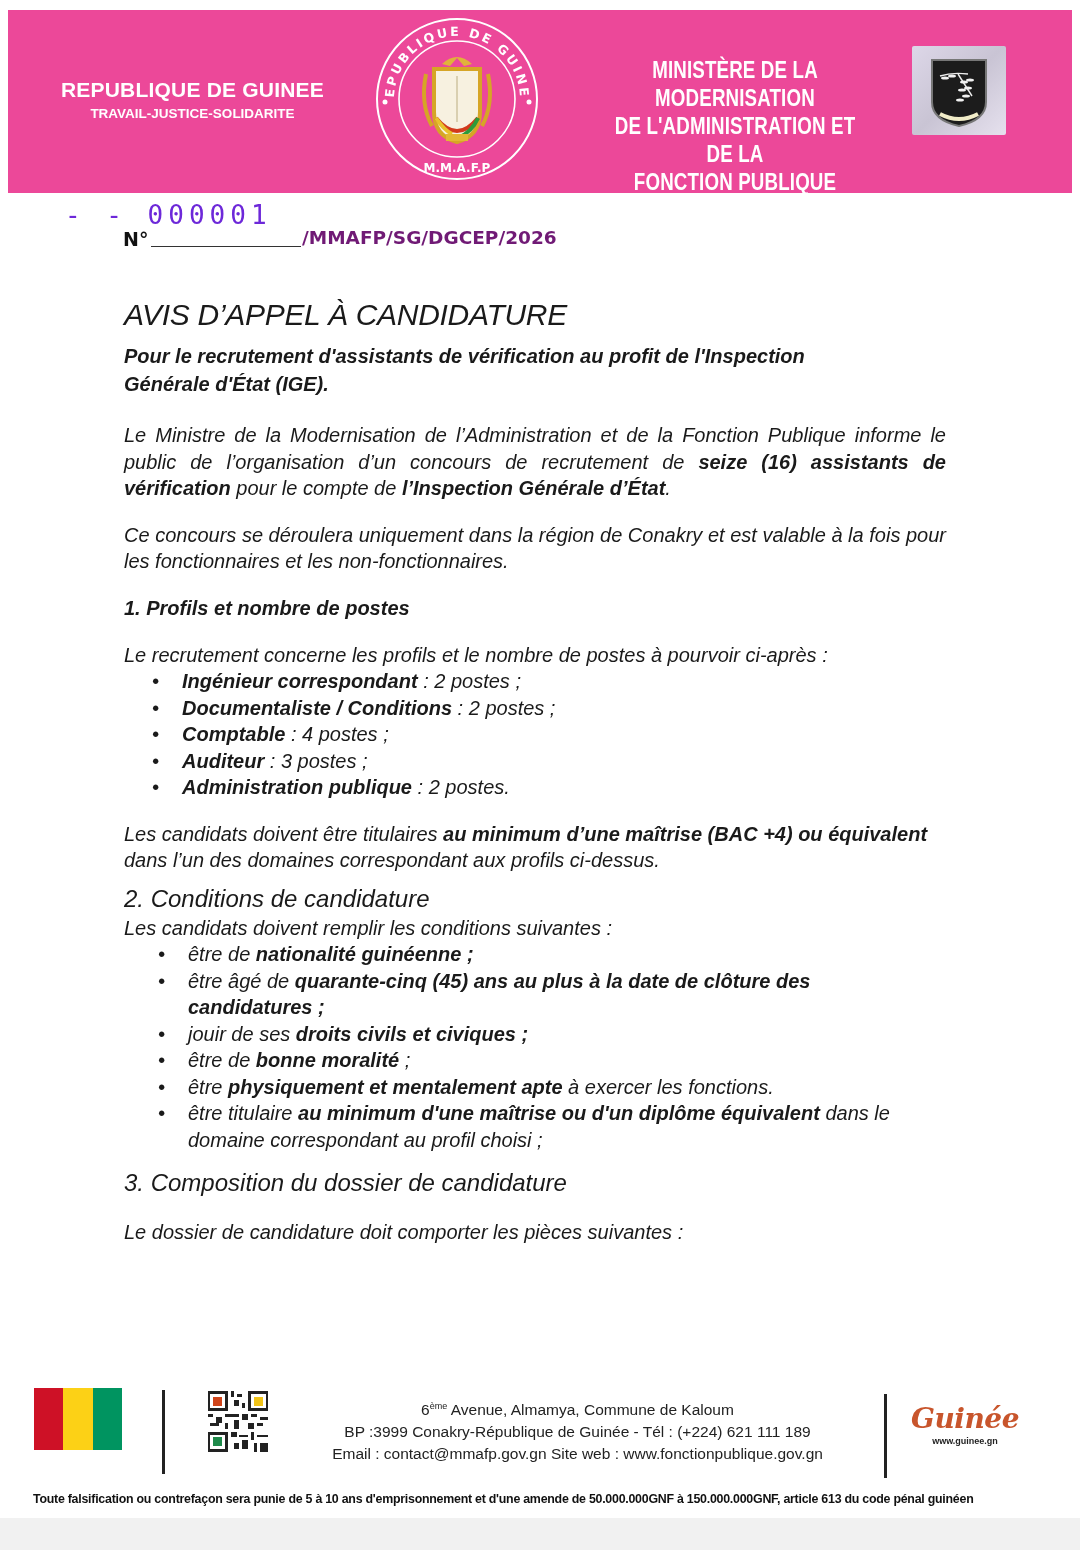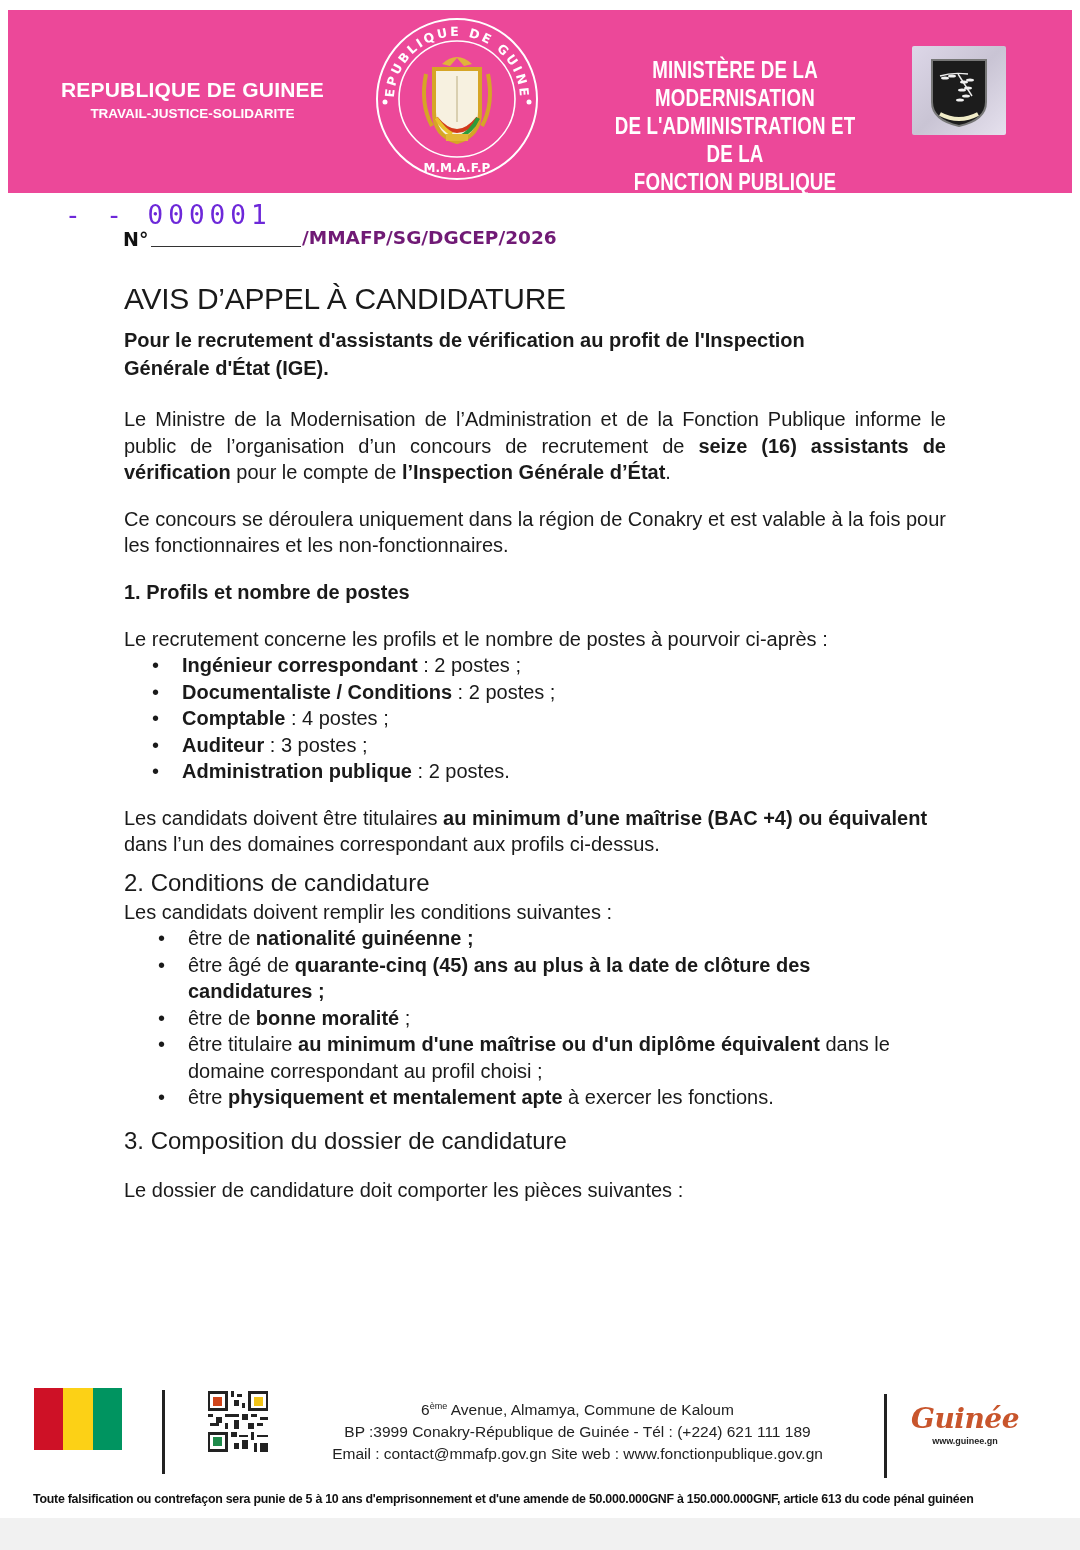--- a/index.html
+++ b/index.html
@@ -20,21 +20,21 @@
   .emblem { position: absolute; left: 912px; top: 46px; width: 94px; height: 89px; background: linear-gradient(135deg,#ddd7e8,#c9c4d4 50%,#e6e1ee); border-radius: 2px; }
 
   
   .ref { position: absolute; left: 65px; top: 198px; height: 60px; width: 560px; }
   .stamp { position: absolute; left: 0; top: 2px; font-family: "DejaVu Sans Mono", monospace; color: #6d28d9; font-size: 26px; letter-spacing: 5px; }
   .ref-no { position: absolute; left: 58px; top: 30px; font-family: "DejaVu Sans", sans-serif; font-size: 19px; font-weight: bold; color: #111; }
   .ref-line { position: absolute; left: 86px; top: 48px; width: 150px; border-bottom: 1.5px solid #333; }
   .ref-code { position: absolute; left: 237px; top: 29px; font-family: "DejaVu Sans", sans-serif; font-weight: bold; font-size: 18.5px; color: #701a75; }
 
   
-  .content { position: absolute; left: 124px; top: 282px; width: 822px; }
+  .content { position: absolute; left: 124px; top: 298px; width: 822px; font-style: italic; }
   .title { font-family: "Liberation Sans", sans-serif; font-size: 30px; font-weight: normal; color: #1a1a1a; letter-spacing: -0.3px; }
   .subtitle { font-family: "Liberation Sans", sans-serif; font-weight: bold; font-size: 20px; line-height: 28px; margin-top: 10px; }
   p.par { font-family: "Liberation Sans", sans-serif; font-size: 20px; line-height: 26.5px; }
   .just { text-align: justify; }
   b { font-weight: bold; }
   .h-bold { font-family: "Liberation Sans", sans-serif; font-weight: bold; font-size: 20px; }
   .h-light { font-family: "Liberation Sans", sans-serif; font-size: 24px; font-weight: normal; }
   ul.bul { list-style: none; }
   ul.bul li { position: relative; font-family: "Liberation Sans", sans-serif; font-size: 20px; line-height: 26.5px; }
   ul.bul li::before { content: "•"; position: absolute; left: -30px; top: 0; font-size: 20px; }
@@ -150,23 +150,24 @@
     <p class="par" style="margin-top:20px;">
       <span>Les candidats doivent être titulaires </span><b>au minimum d’une maîtrise (BAC +4) ou équivalent</b><span> dans l’un des domaines correspondant aux profils ci-dessus.</span>
     </p>
 
     <div class="h-light" style="margin-top:11px;">2. Conditions de candidature</div>
     <p class="par" style="margin-top:2px;">Les candidats doivent remplir les conditions suivantes :</p>
 
     <ul class="bul conditions" style="width:800px;">
       <li><span>être de </span><b>nationalité guinéenne ;</b><span></span></li>
       <li><span>être âgé de </span><b>quarante-cinq (45) ans au plus à la date de clôture des candidatures ;</b><span></span></li>
+      <li><span>jouir de ses </span><b>droits civils et civiques ;</b><span></span></li>
       <li><span>être de </span><b>bonne moralité</b><span> ;</span></li>
+      <li><span>être </span><b>physiquement et mentalement apte</b><span> à exercer les fonctions.</span></li>
       <li><span>être titulaire </span><b>au minimum d'une maîtrise ou d'un diplôme équivalent</b><span> dans le domaine correspondant au profil choisi ;</span></li>
-      <li><span>être </span><b>physiquement et mentalement apte</b><span> à exercer les fonctions.</span></li>
     </ul>
 
     <div class="h-light" style="margin-top:16px;">3. Composition du dossier de candidature</div>
     <p class="par" style="margin-top:22px;">Le dossier de candidature doit comporter les pièces suivantes :</p>
   </div>
 
   <div class="flag">
     <span class="fc" style="background: rgb(206, 17, 38);"></span>
     <span class="fc" style="background: rgb(252, 209, 22);"></span>
     <span class="fc" style="background: rgb(0, 148, 96);"></span>

